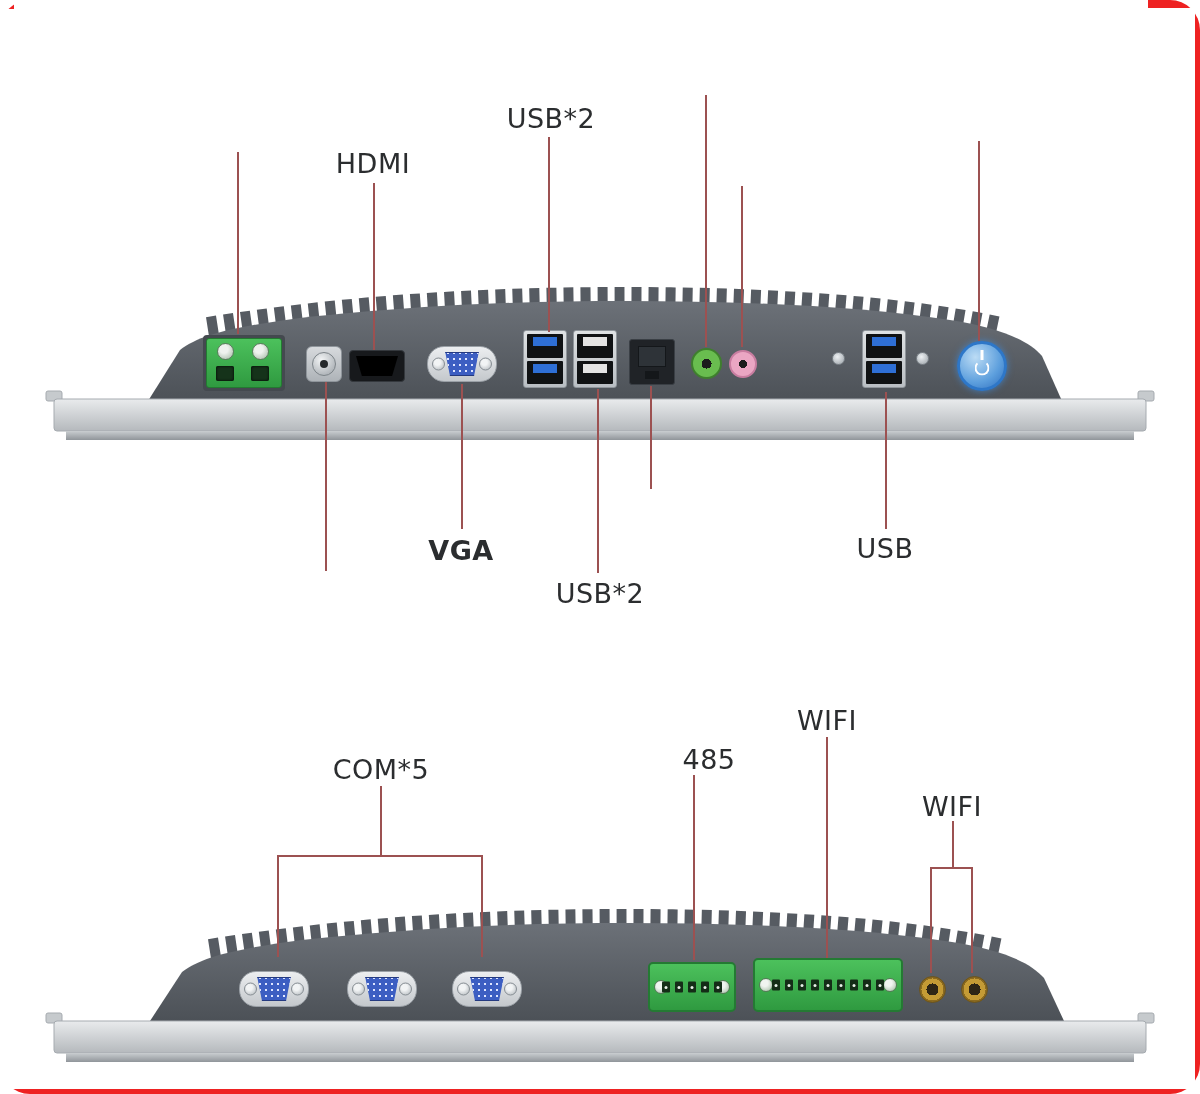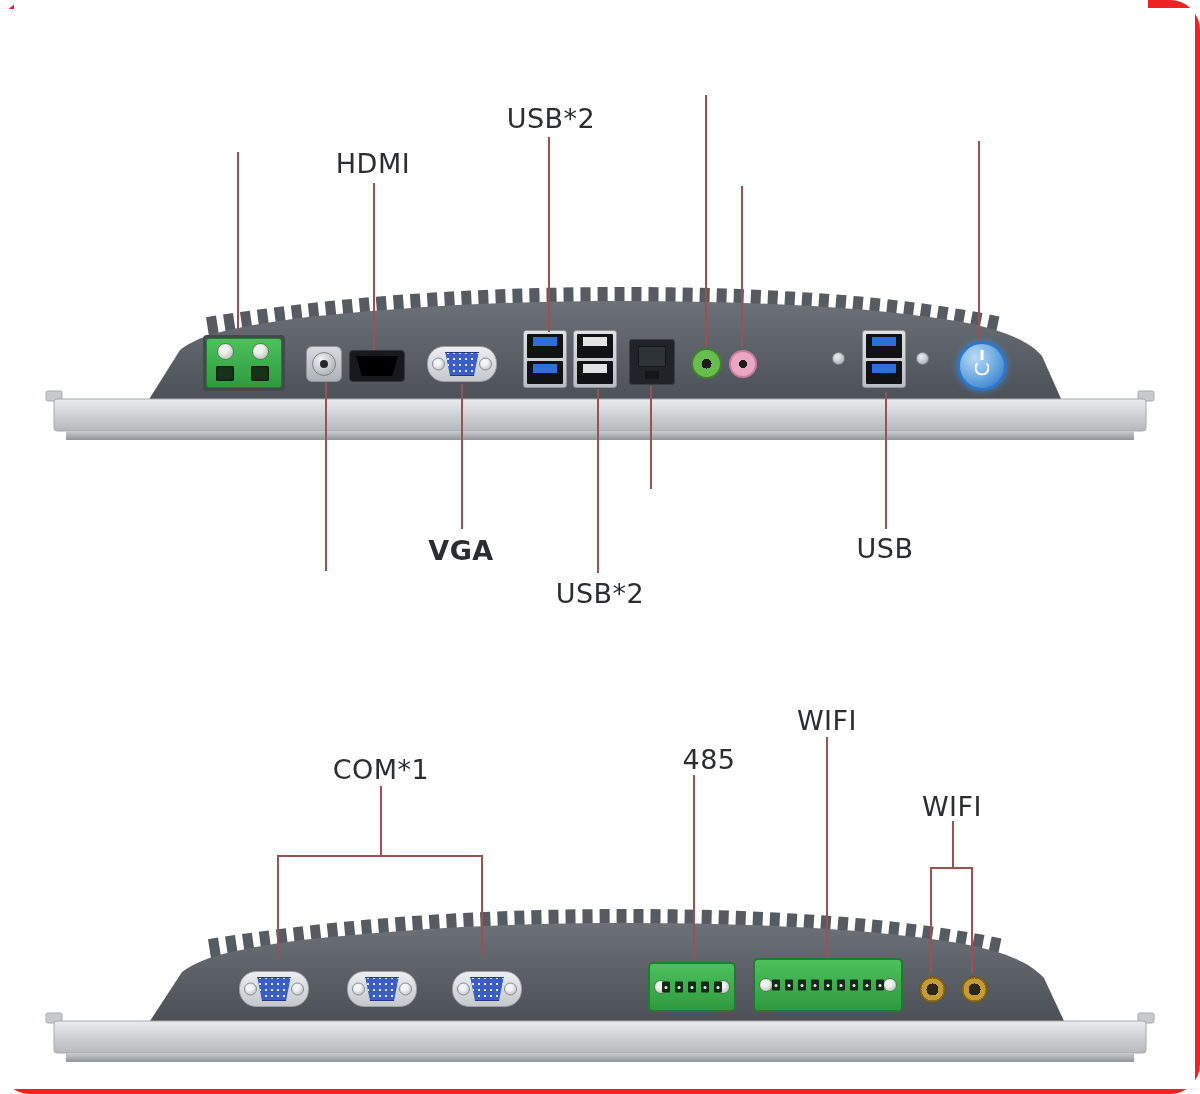--- a/index.html
+++ b/index.html
@@ -258,21 +258,21 @@
   <div class="vline" style="left:952px;top:821px;height:46px;"></div>
   <div class="hline" style="left:930px;top:867px;width:43px;"></div>
   <div class="vline" style="left:930px;top:867px;height:106px;"></div>
   <div class="vline" style="left:971px;top:867px;height:106px;"></div>
 
   <div class="label" style="left:551px;top:103px;">USB*2</div>
   <div class="label" style="left:373px;top:148px;">HDMI</div>
   <div class="label" style="left:461px;top:535px;font-weight:bold;">VGA</div>
   <div class="label" style="left:600px;top:578px;">USB*2</div>
   <div class="label" style="left:885px;top:533px;">USB</div>
-  <div class="label" style="left:381px;top:754px;">COM*1</div>
+  <div class="label" style="left:381px;top:754px;">COM*5</div>
   <div class="label" style="left:709px;top:744px;">485</div>
   <div class="label" style="left:827px;top:705px;">WIFI</div>
   <div class="label" style="left:952px;top:791px;">WIFI</div>
 
   <div class="mark" style="left:0;top:0;width:14px;height:9px;"></div>
   <div class="mark" style="right:0;top:0;width:52px;height:8px;"></div>
   <div class="mark" style="right:0;top:0;width:5px;height:1094px;"></div>
   <div class="mark" style="left:0;bottom:0;width:1200px;height:5px;"></div>
 
 </div>

